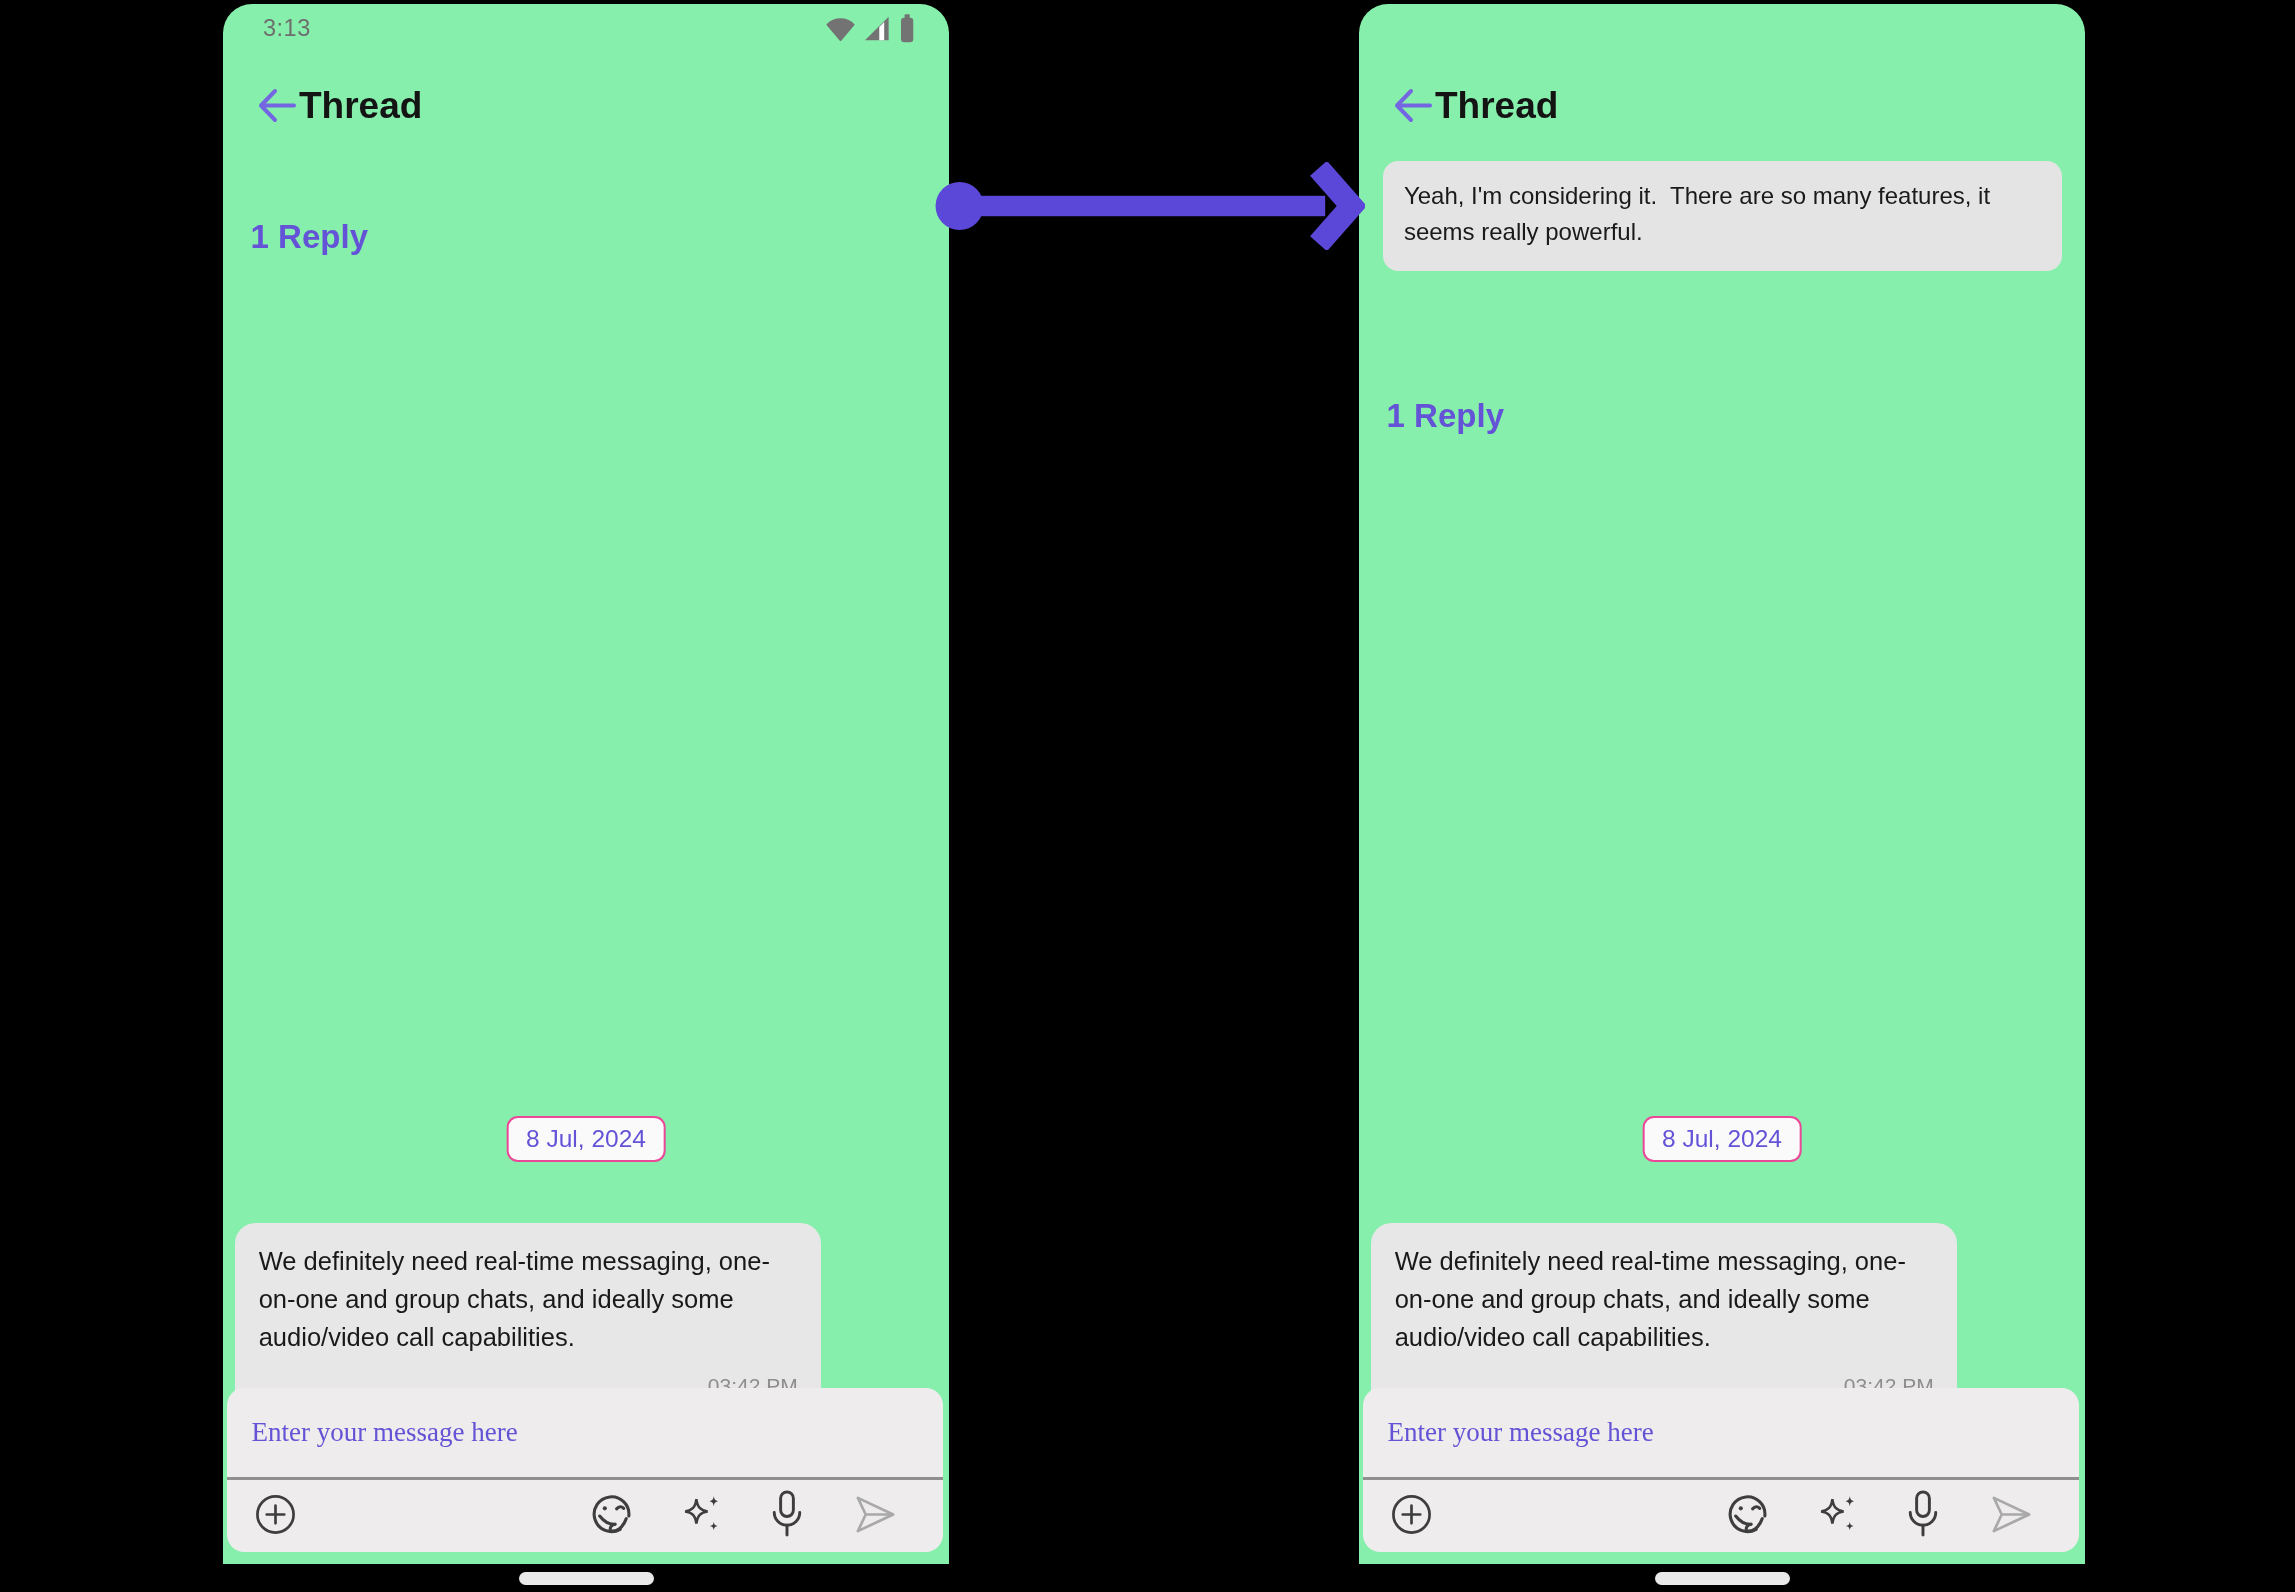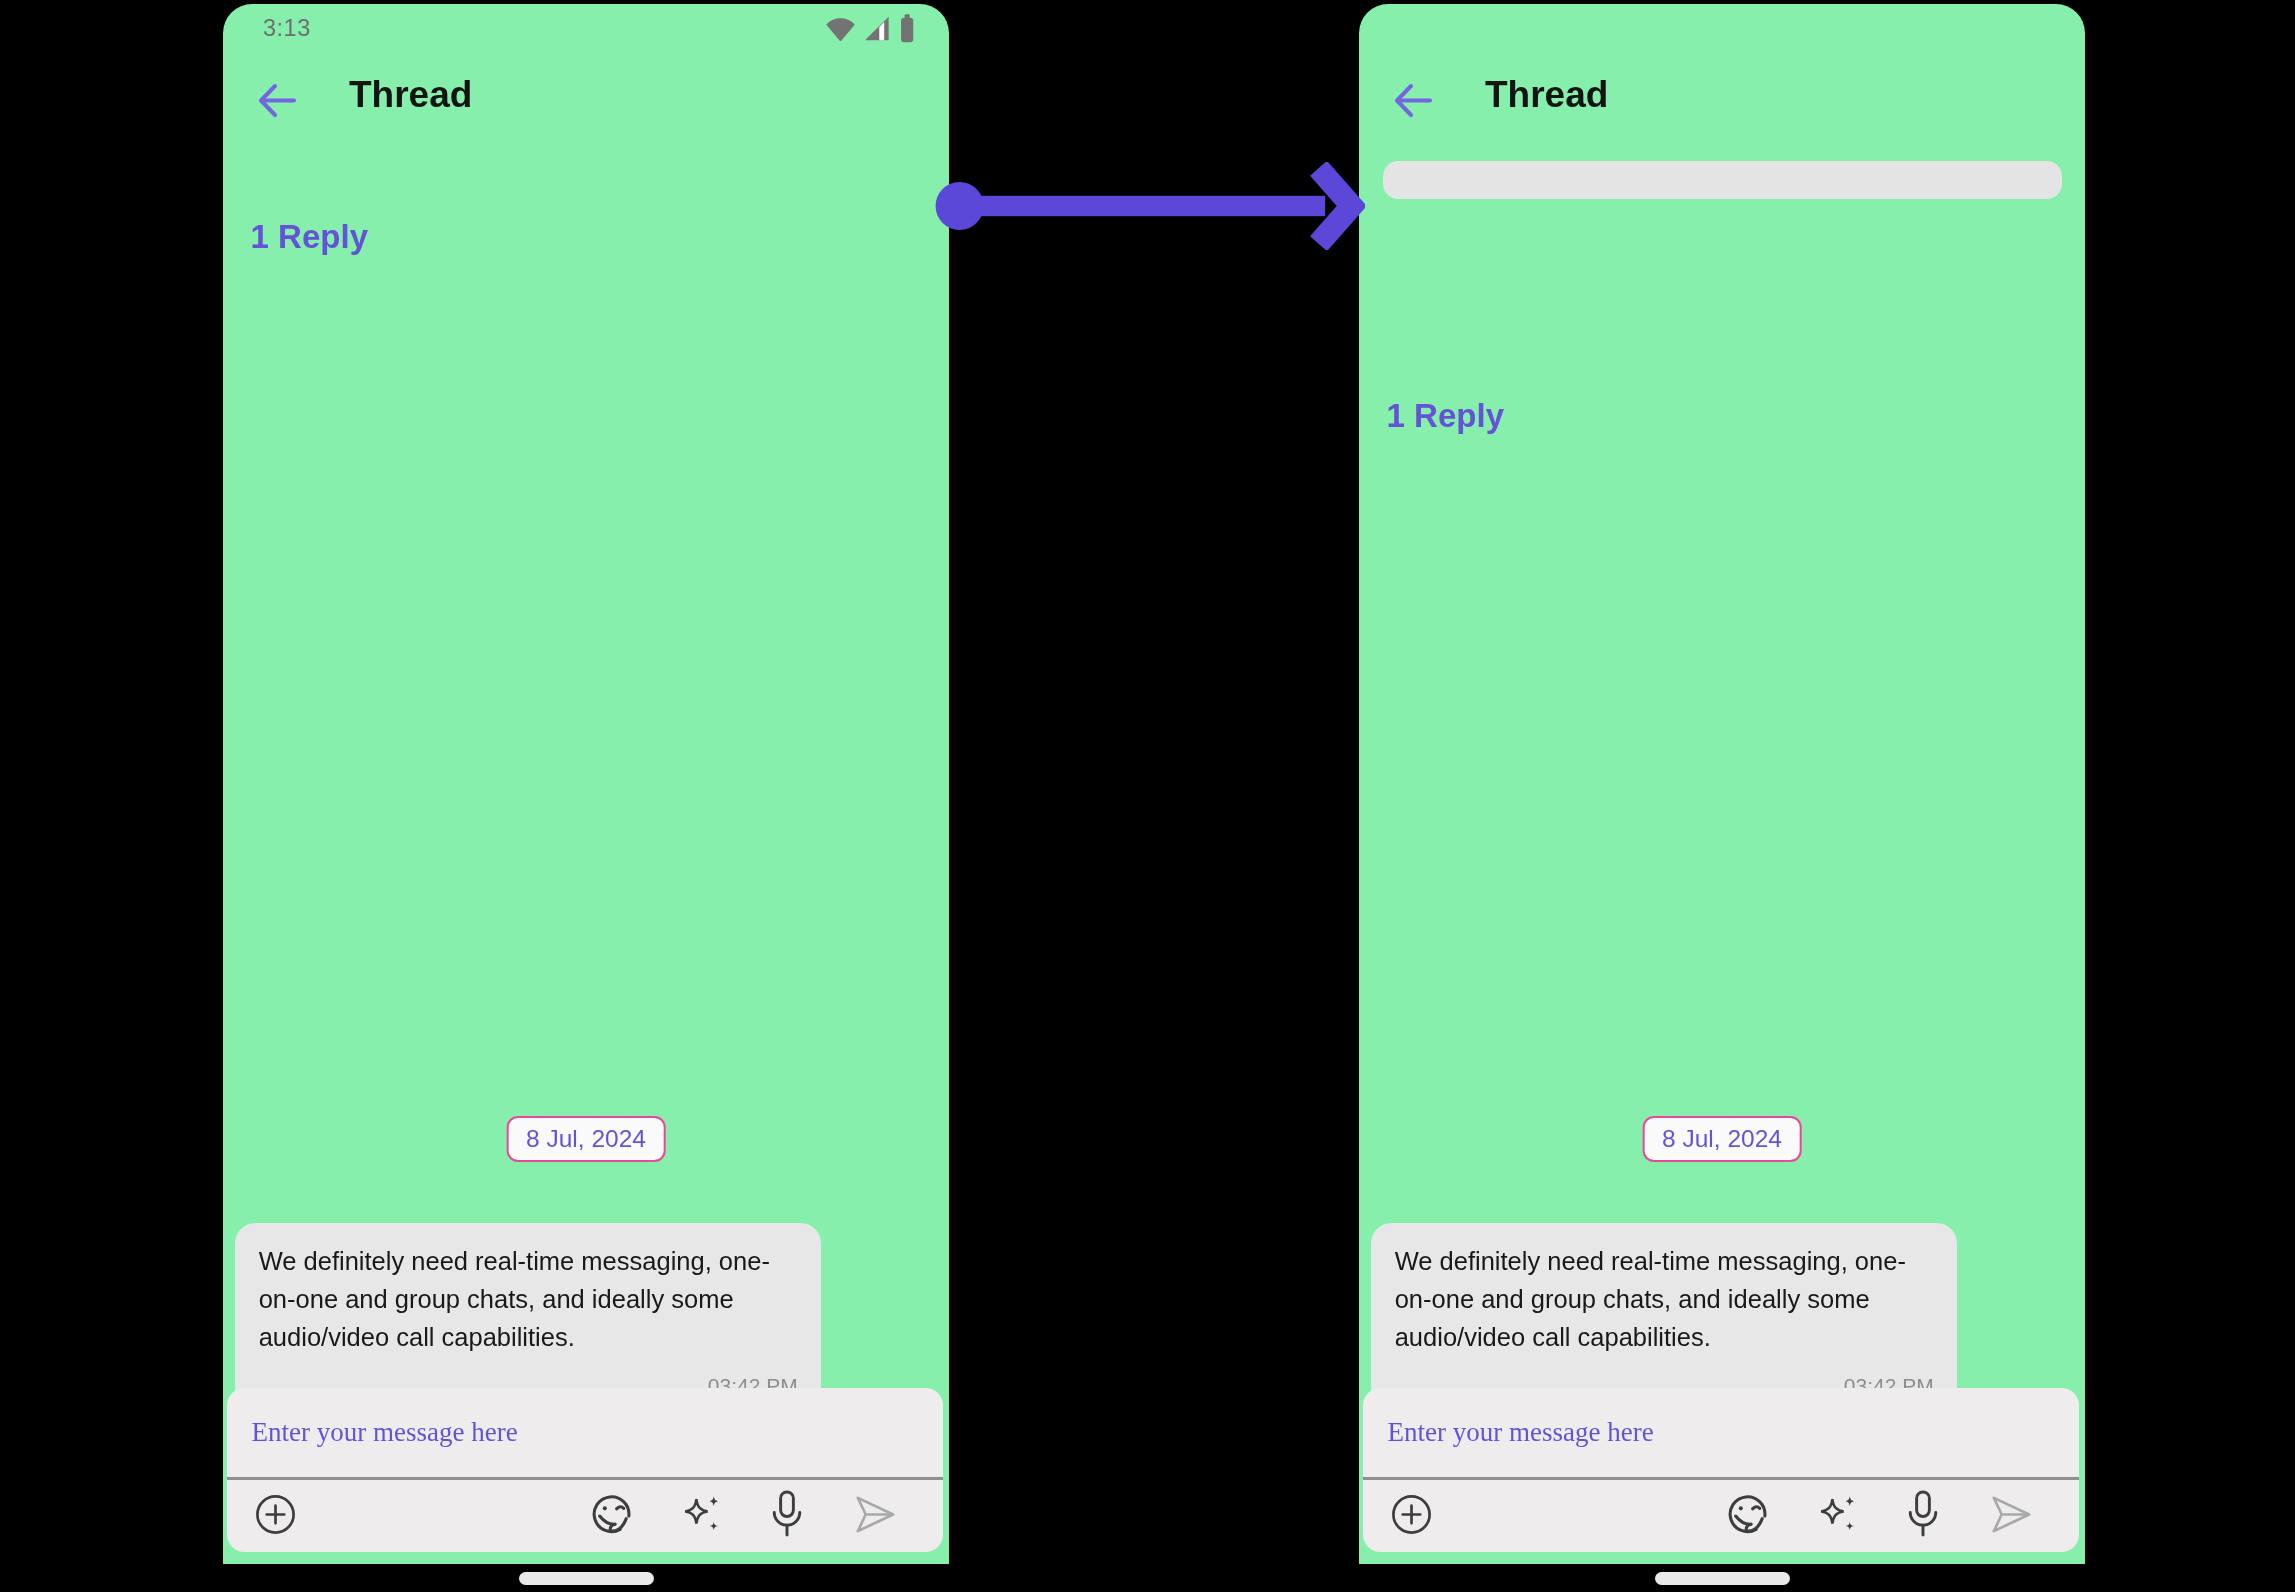--- a/index.html
+++ b/index.html
@@ -14,21 +14,21 @@
 
   
   .status-bar{position:absolute;top:6.1px;left:40px;right:34px;height:36px;
               display:flex;justify-content:space-between;align-items:center;}
   .status-time{font-size:23.5px;color:#6e6e6e;letter-spacing:0.5px;}
   .status-icons{display:flex;align-items:center;gap:8.2px;}
   .status-icons svg{display:block;}
 
   
   .app-bar{position:absolute;top:70px;left:31px;right:20.4px;height:63px;
-           display:flex;gap:50px;}
+           display:flex;align-items:center;}
   .back-btn{background:none;border:none;padding:0;width:45px;height:53px;cursor:pointer;}
   .app-title{font-size:37px;font-weight:700;color:#141414;margin:0;letter-spacing:0px;}
 
   
   .thread-bubble{position:absolute;top:157px;left:23.5px;width:679px;box-sizing:border-box;
                  background:#e4e4e4;border-radius:15.3px;padding:17.4px 21.4px 20.4px 21.4px;}
   .thread-author{font-size:24.5px;font-weight:700;color:#141414;line-height:32px;}
   .thread-text{font-size:24px;color:#1a1a1a;line-height:36px;white-space:pre-wrap;}
 
   .reply-link{position:absolute;left:27.6px;font-size:33px;font-weight:700;
@@ -167,20 +167,21 @@
     <header class="app-bar">
       <button class="back-btn">
         <svg width="45" height="53" viewBox="0 0 90 104">
             <path d="M80 52 H16 M42 23 L14 52 L42 81" fill="none" stroke="#7366e0" stroke-width="8" stroke-linecap="round" stroke-linejoin="round"></path>
           </svg>
       </button>
       <h1 class="app-title">Thread</h1>
     </header>
 
     <div class="thread-bubble">
+      <div class="thread-text">Yeah, I'm considering it.  There are so many features, it seems really powerful.</div>
     </div>
 
     <a class="reply-link">1 Reply</a>
 
     <div class="date-chip">8 Jul, 2024</div>
 
     <div class="msg-bubble">
       <div class="msg-text">We definitely need real-time messaging, one-on-one and group chats, and ideally some audio/video call capabilities.</div>
       <div class="msg-time">03:42 PM</div>
     </div>

